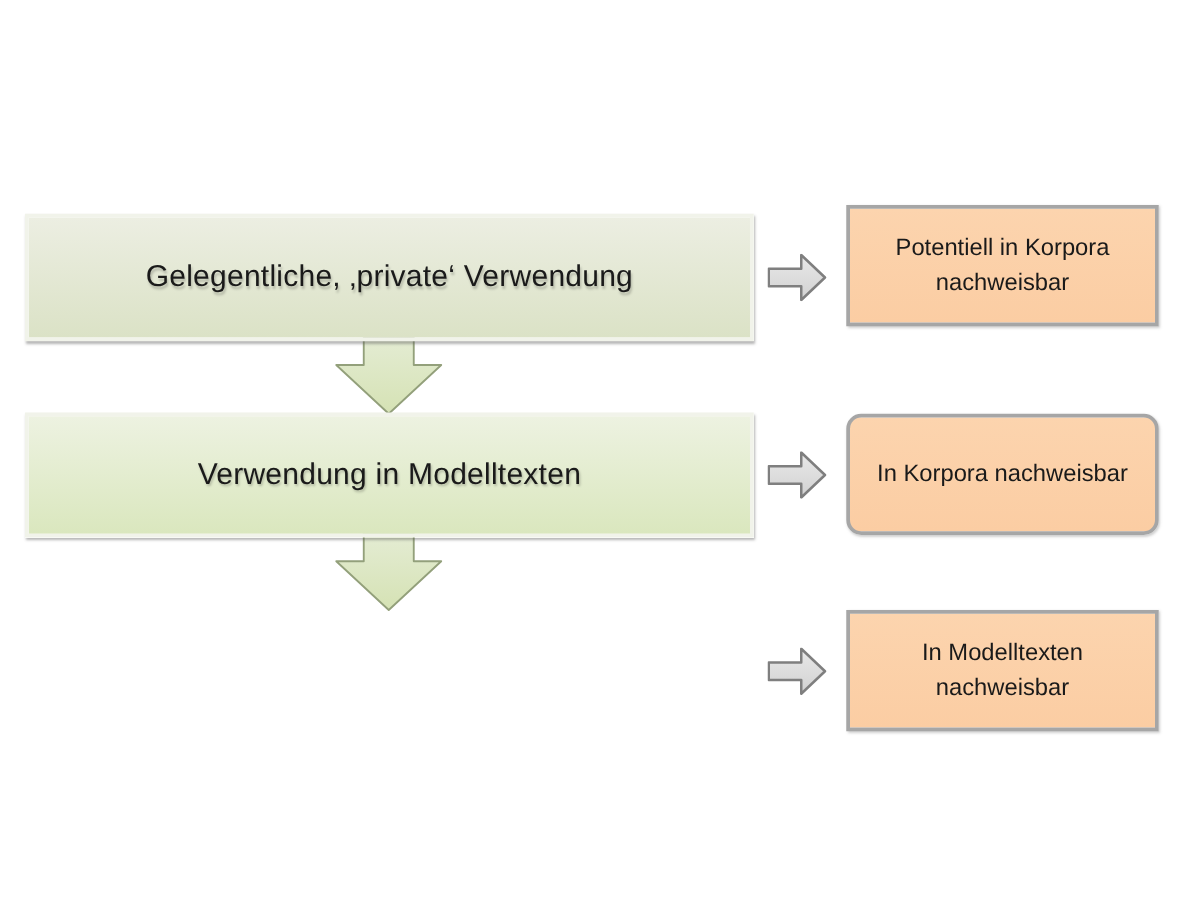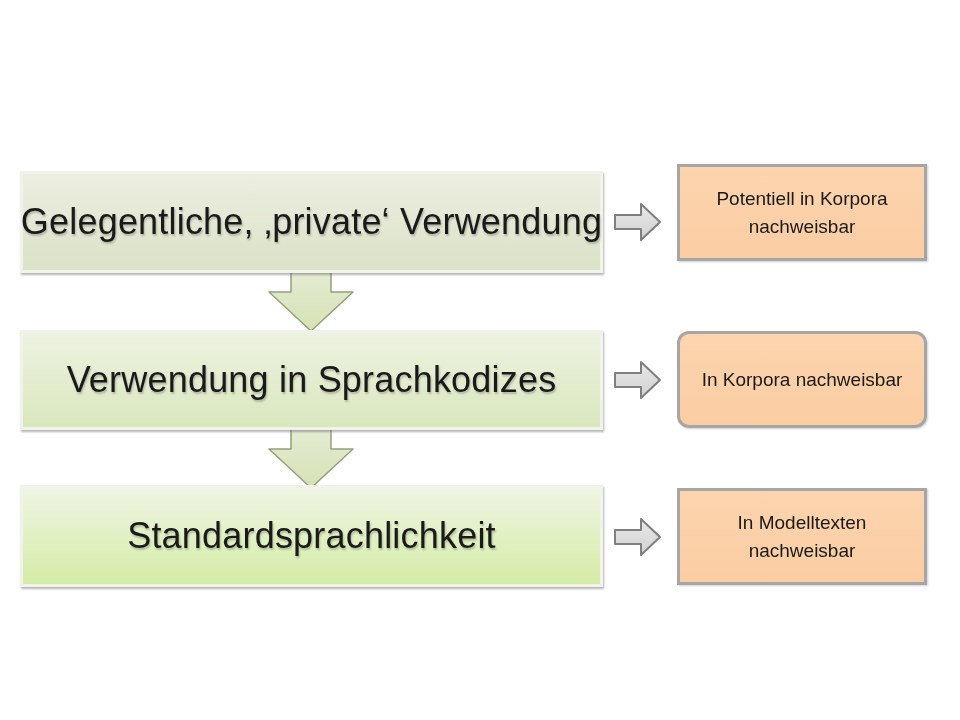--- a/index.html
+++ b/index.html
@@ -19,21 +19,21 @@
     width: 577px;
     display: flex;
     align-items: center;
     justify-content: center;
     border: 3px solid #f1f3ea;
     box-shadow: 1px 2px 2px rgba(90,90,90,0.45);
     z-index: 3;
   }
   .stage span {
     color: #1a1a1a;
-    font-size: 36px;
+    font-size: 24px;
     letter-spacing: 0.2px;
     text-shadow: 1px 2px 2px rgba(0,0,0,0.22);
     white-space: nowrap;
   }
   .stage-0 { top: 171px; height: 96px; background: linear-gradient(#eceee2, #dbe2c6); }
   .stage-1 { top: 330px; height: 94px; background: linear-gradient(#edf2e1, #dae7be); }
   .stage-2 { top: 485px; height: 96px; background: linear-gradient(#eff5e3, #d5eca6); }
 
   
   .down-arrow { position: absolute; left: 268px; width: 86px; height: 62px; z-index: 1; }
@@ -86,24 +86,21 @@
     <polygon points="23,0 23,22 1,22 43,61 85,22 63,22 63,0" fill="url(#gDown)" stroke="#93a07b" stroke-width="1.5" stroke-linejoin="round"></polygon>
   </svg>
   <svg class="down-arrow down-arrow-1" viewBox="0 0 86 62">
     <polygon points="23,0 23,22 1,22 43,61 85,22 63,22 63,0" fill="url(#gDown)" stroke="#93a07b" stroke-width="1.5" stroke-linejoin="round"></polygon>
   </svg>
 
   <div class="stage stage-0">
     <span>Gelegentliche, ‚private‘ Verwendung</span>
   </div>
   <div class="stage stage-1">
-    <span>Verwendung in Sprachkodizes</span>
-  </div>
-  <div class="stage stage-2">
-    <span>Standardsprachlichkeit</span>
+    <span>Verwendung in Modelltexten</span>
   </div>
 
   <svg class="right-arrow right-arrow-0" viewBox="0 0 48 38">
     <defs>
       <linearGradient id="gRight" x1="0" y1="0" x2="0" y2="1">
         <stop offset="0" stop-color="#e9e9e9"></stop>
         <stop offset="1" stop-color="#d1d1d1"></stop>
       </linearGradient>
     </defs>
     <polygon points="1,12 27,12 27,1 46,19 27,37 27,26 1,26" fill="url(#gRight)" stroke="#7f7f7f" stroke-width="2" stroke-linejoin="round"></polygon>

